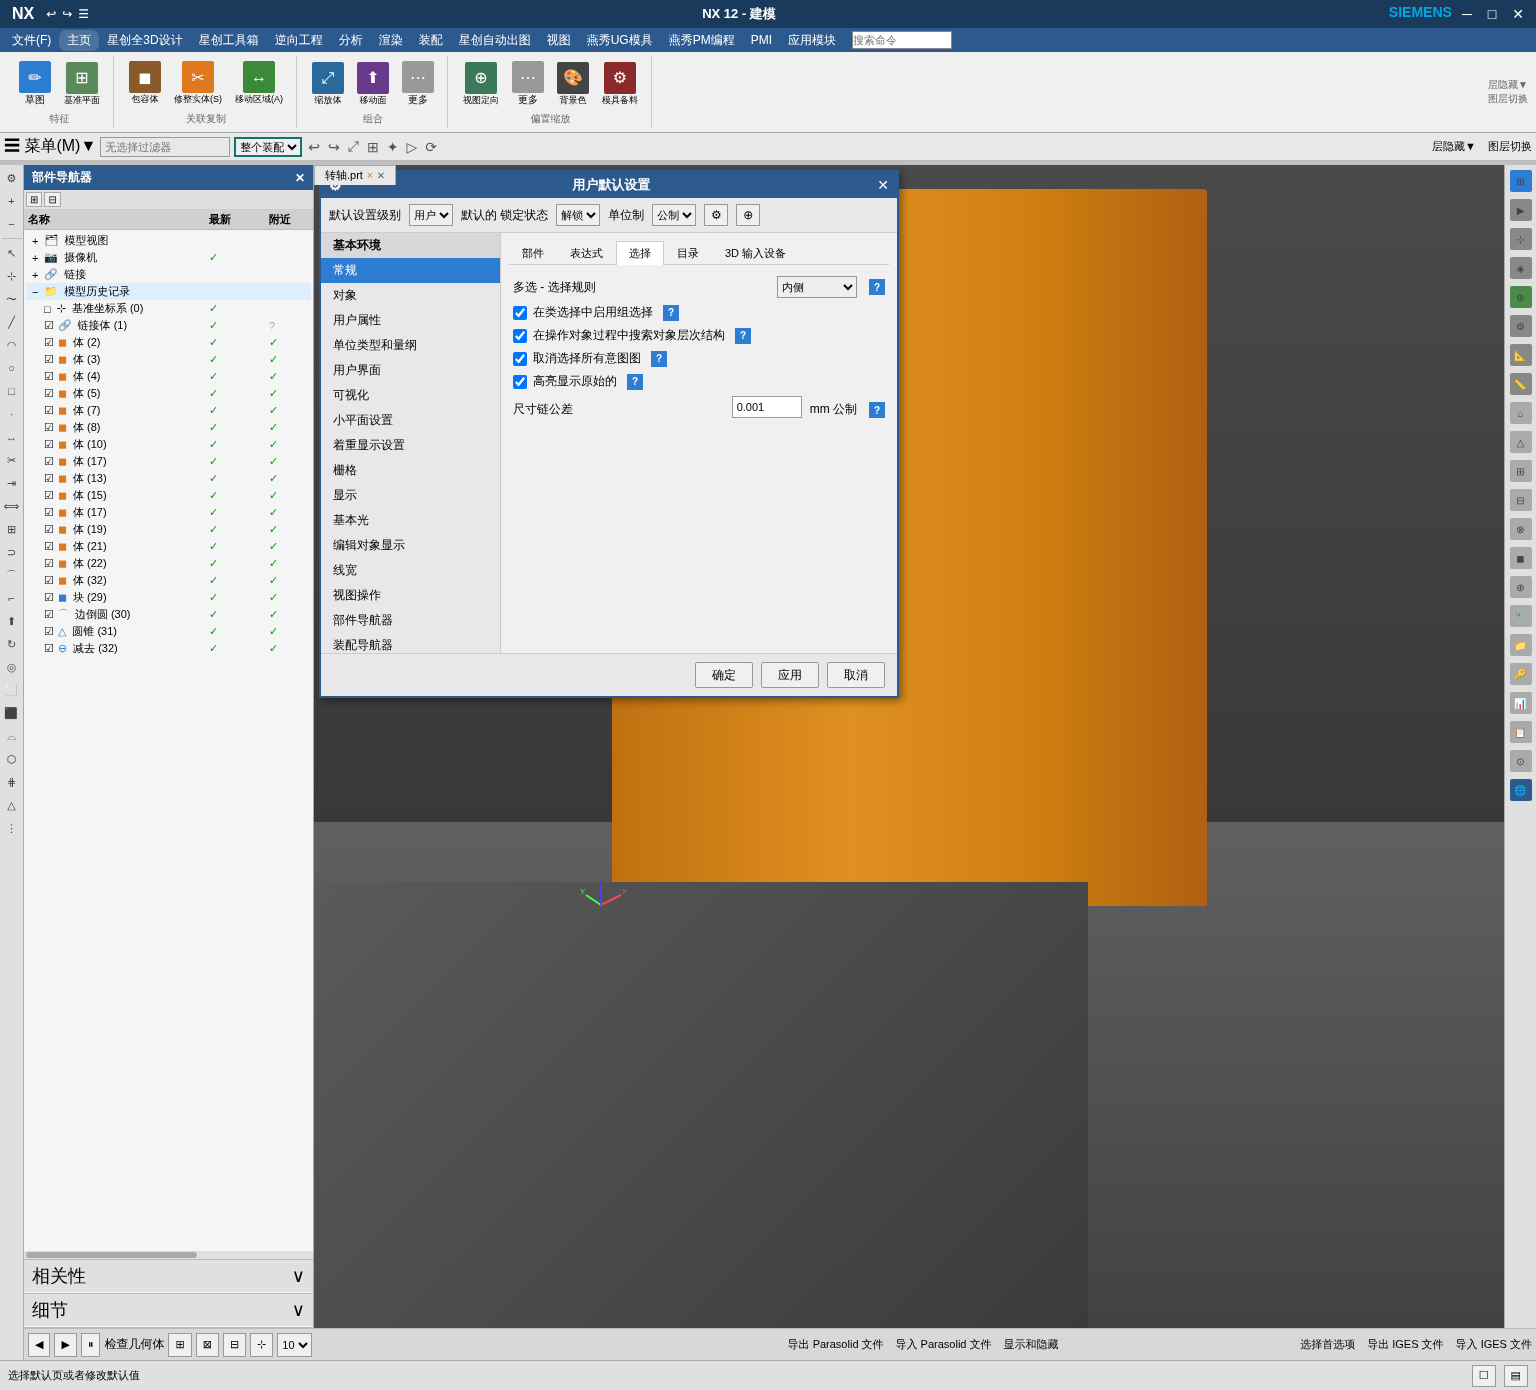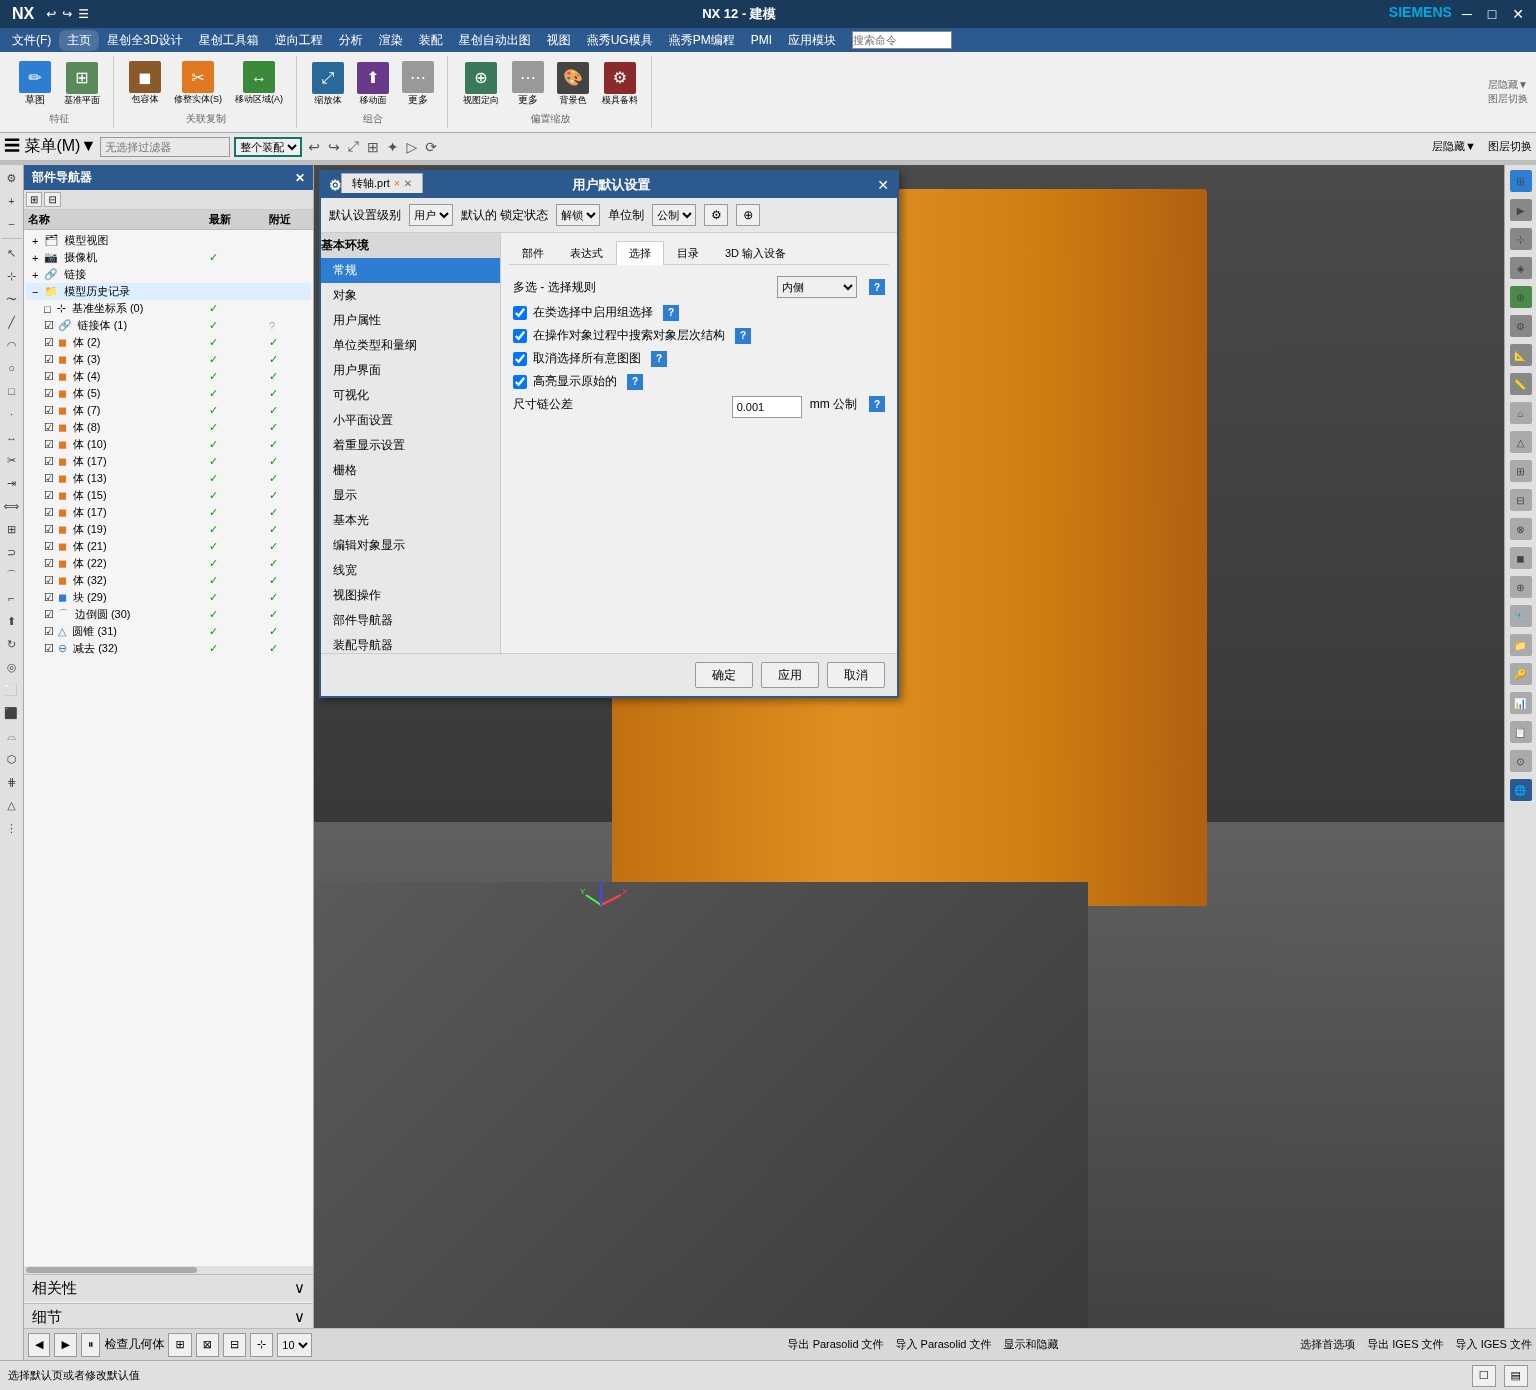--- a/index.html
+++ b/index.html
@@ -48,21 +48,21 @@
     
     .parts-panel { width: 290px; background: #f5f5f5; border-right: 1px solid #aaa; display: flex; flex-direction: column; }
     .parts-panel-header { background: #2d5a8e; color: white; padding: 4px 8px; font-size: 12px; font-weight: bold; display: flex; justify-content: space-between; align-items: center; }
     .parts-panel-toolbar { display: flex; gap: 2px; padding: 2px; background: #e0e0e0; border-bottom: 1px solid #ccc; }
     .parts-panel-cols { display: grid; grid-template-columns: 1fr 60px 40px; background: #d0d0d0; border-bottom: 1px solid #bbb; padding: 2px 4px; font-size: 11px; font-weight: bold; }
     .parts-tree { flex: 1; overflow-y: auto; padding: 2px; }
     .tree-item { display: grid; grid-template-columns: 1fr 60px 40px; align-items: center; padding: 1px 2px; font-size: 11px; cursor: pointer; }
     .tree-item-label { display: flex; align-items: center; gap: 3px; }
     .check-icon { color: #009900; font-size: 11px; }
     .parts-bottom { display: flex; flex-direction: column; gap: 1px; }
-    .parts-section { background: #e0e0e0; border-top: 1px solid #bbb; padding: 4px 8px; font-size: 15px; cursor: pointer; display: flex; justify-content: space-between; }
+    .parts-section { background: #e0e0e0; border-top: 1px solid #bbb; padding: 4px 8px; font-size: 18px; cursor: pointer; display: flex; justify-content: space-between; align-items: center; }
 
     
     .viewport { flex: 1; position: relative; background: #3a3a3a; overflow: hidden; }
 
     
     .right-toolbar { width: 32px; background: #e0e0e0; border-left: 1px solid #aaa; display: flex; flex-direction: column; align-items: center; padding: 2px 0; gap: 1px; overflow: hidden; }
     .rt-btn { width: 28px; height: 28px; background: none; border: none; cursor: pointer; display: flex; align-items: center; justify-content: center; font-size: 10px; color: #444; }
     .rt-icon { width: 22px; height: 22px; background: #888; border-radius: 2px; display: flex; align-items: center; justify-content: center; }
 
     
@@ -102,21 +102,21 @@
 
     
     .dialog-tabs { display: flex; border-bottom: 1px solid #ccc; margin-bottom: 8px; }
     .dialog-tab { padding: 4px 12px; font-size: 11px; cursor: pointer; border: 1px solid transparent; border-bottom: none; margin-bottom: -1px; }
     .dialog-tab.active { background: white; border-color: #ccc; border-bottom-color: white; }
     .form-row { display: flex; align-items: center; padding: 3px 4px; gap: 8px; font-size: 12px; }
     .form-row .row-label { flex: 1; }
     .form-row select { height: 22px; border: 1px solid #999; font-size: 11px; min-width: 80px; }
     .form-checkbox-row { display: flex; align-items: center; padding: 3px 4px; gap: 6px; font-size: 12px; }
     .form-checkbox-row input[type="checkbox"] { width: 14px; height: 14px; }
-    .form-input-row { display: flex; align-items: flex-start; padding: 3px 4px; gap: 8px; font-size: 12px; }
+    .form-input-row { display: flex; align-items: flex-end; padding: 3px 4px; gap: 8px; font-size: 12px; }
     .form-input-row input { height: 22px; border: 1px solid #999; font-size: 11px; padding: 0 4px; width: 80px; }
     .form-input-row .row-label { flex: 1; }
 
     
     .dialog-footer { display: flex; justify-content: flex-end; gap: 8px; padding: 8px 12px; background: #e8e8e8; border-top: 1px solid #ccc; }
     .dialog-btn { height: 26px; padding: 0 16px; border: 1px solid #999; background: #f0f0f0; cursor: pointer; font-size: 12px; border-radius: 2px; }
 
     
     ::-webkit-scrollbar { width: 8px; height: 8px; }
     ::-webkit-scrollbar-track { background: #e0e0e0; }
@@ -575,21 +575,21 @@
       </div>
       <div class="parts-section">
         <span>预览</span>
         <span>∨</span>
       </div>
     </div>
   </div>
 
   <div class="viewport" style="position:relative;">
 
-    <div style="position:absolute;top:8px;left:0;z-index:5;display:flex;padding-left:27px;">
+    <div style="position:absolute;top:0;left:0;z-index:5;display:flex;">
       <div style="background:#e8e8e8;border:1px solid #aaa;border-bottom:none;padding:2px 10px;font-size:11px;cursor:pointer;display:flex;align-items:center;gap:4px;">
         <span>转轴.prt</span>
         <span style="font-size:10px;color:#e07820;">×</span>
         <span style="font-size:10px;color:#666;">✕</span>
       </div>
     </div>
 
     <div class="model-visual">
       <div class="model-bg"></div>
 
@@ -635,21 +635,21 @@
             <select>
               <option>公制</option>
             </select>
             <button style="width:24px;height:22px;border:1px solid #999;background:#f0f0f0;cursor:pointer;font-size:12px;">⚙</button>
             <button style="width:24px;height:22px;border:1px solid #999;background:#f0f0f0;cursor:pointer;font-size:12px;">⊕</button>
           </div>
 
           <div class="dialog-body">
 
             <div class="dialog-left">
-              <div style="padding:4px 0;font-size:12px;background:#d8d8d8;font-weight:bold;">基本环境</div>
+              <div style="padding:4px 12px;font-size:12px;background:#d8d8d8;font-weight:bold;">基本环境</div>
               <div class="dialog-nav-item active">常规</div>
               <div class="dialog-nav-item">对象</div>
               <div class="dialog-nav-item">用户属性</div>
               <div class="dialog-nav-item">单位类型和量纲</div>
               <div class="dialog-nav-item">用户界面</div>
               <div class="dialog-nav-item">可视化</div>
               <div class="dialog-nav-item">小平面设置</div>
               <div class="dialog-nav-item">着重显示设置</div>
               <div class="dialog-nav-item">栅格</div>
               <div class="dialog-nav-item">显示</div>

